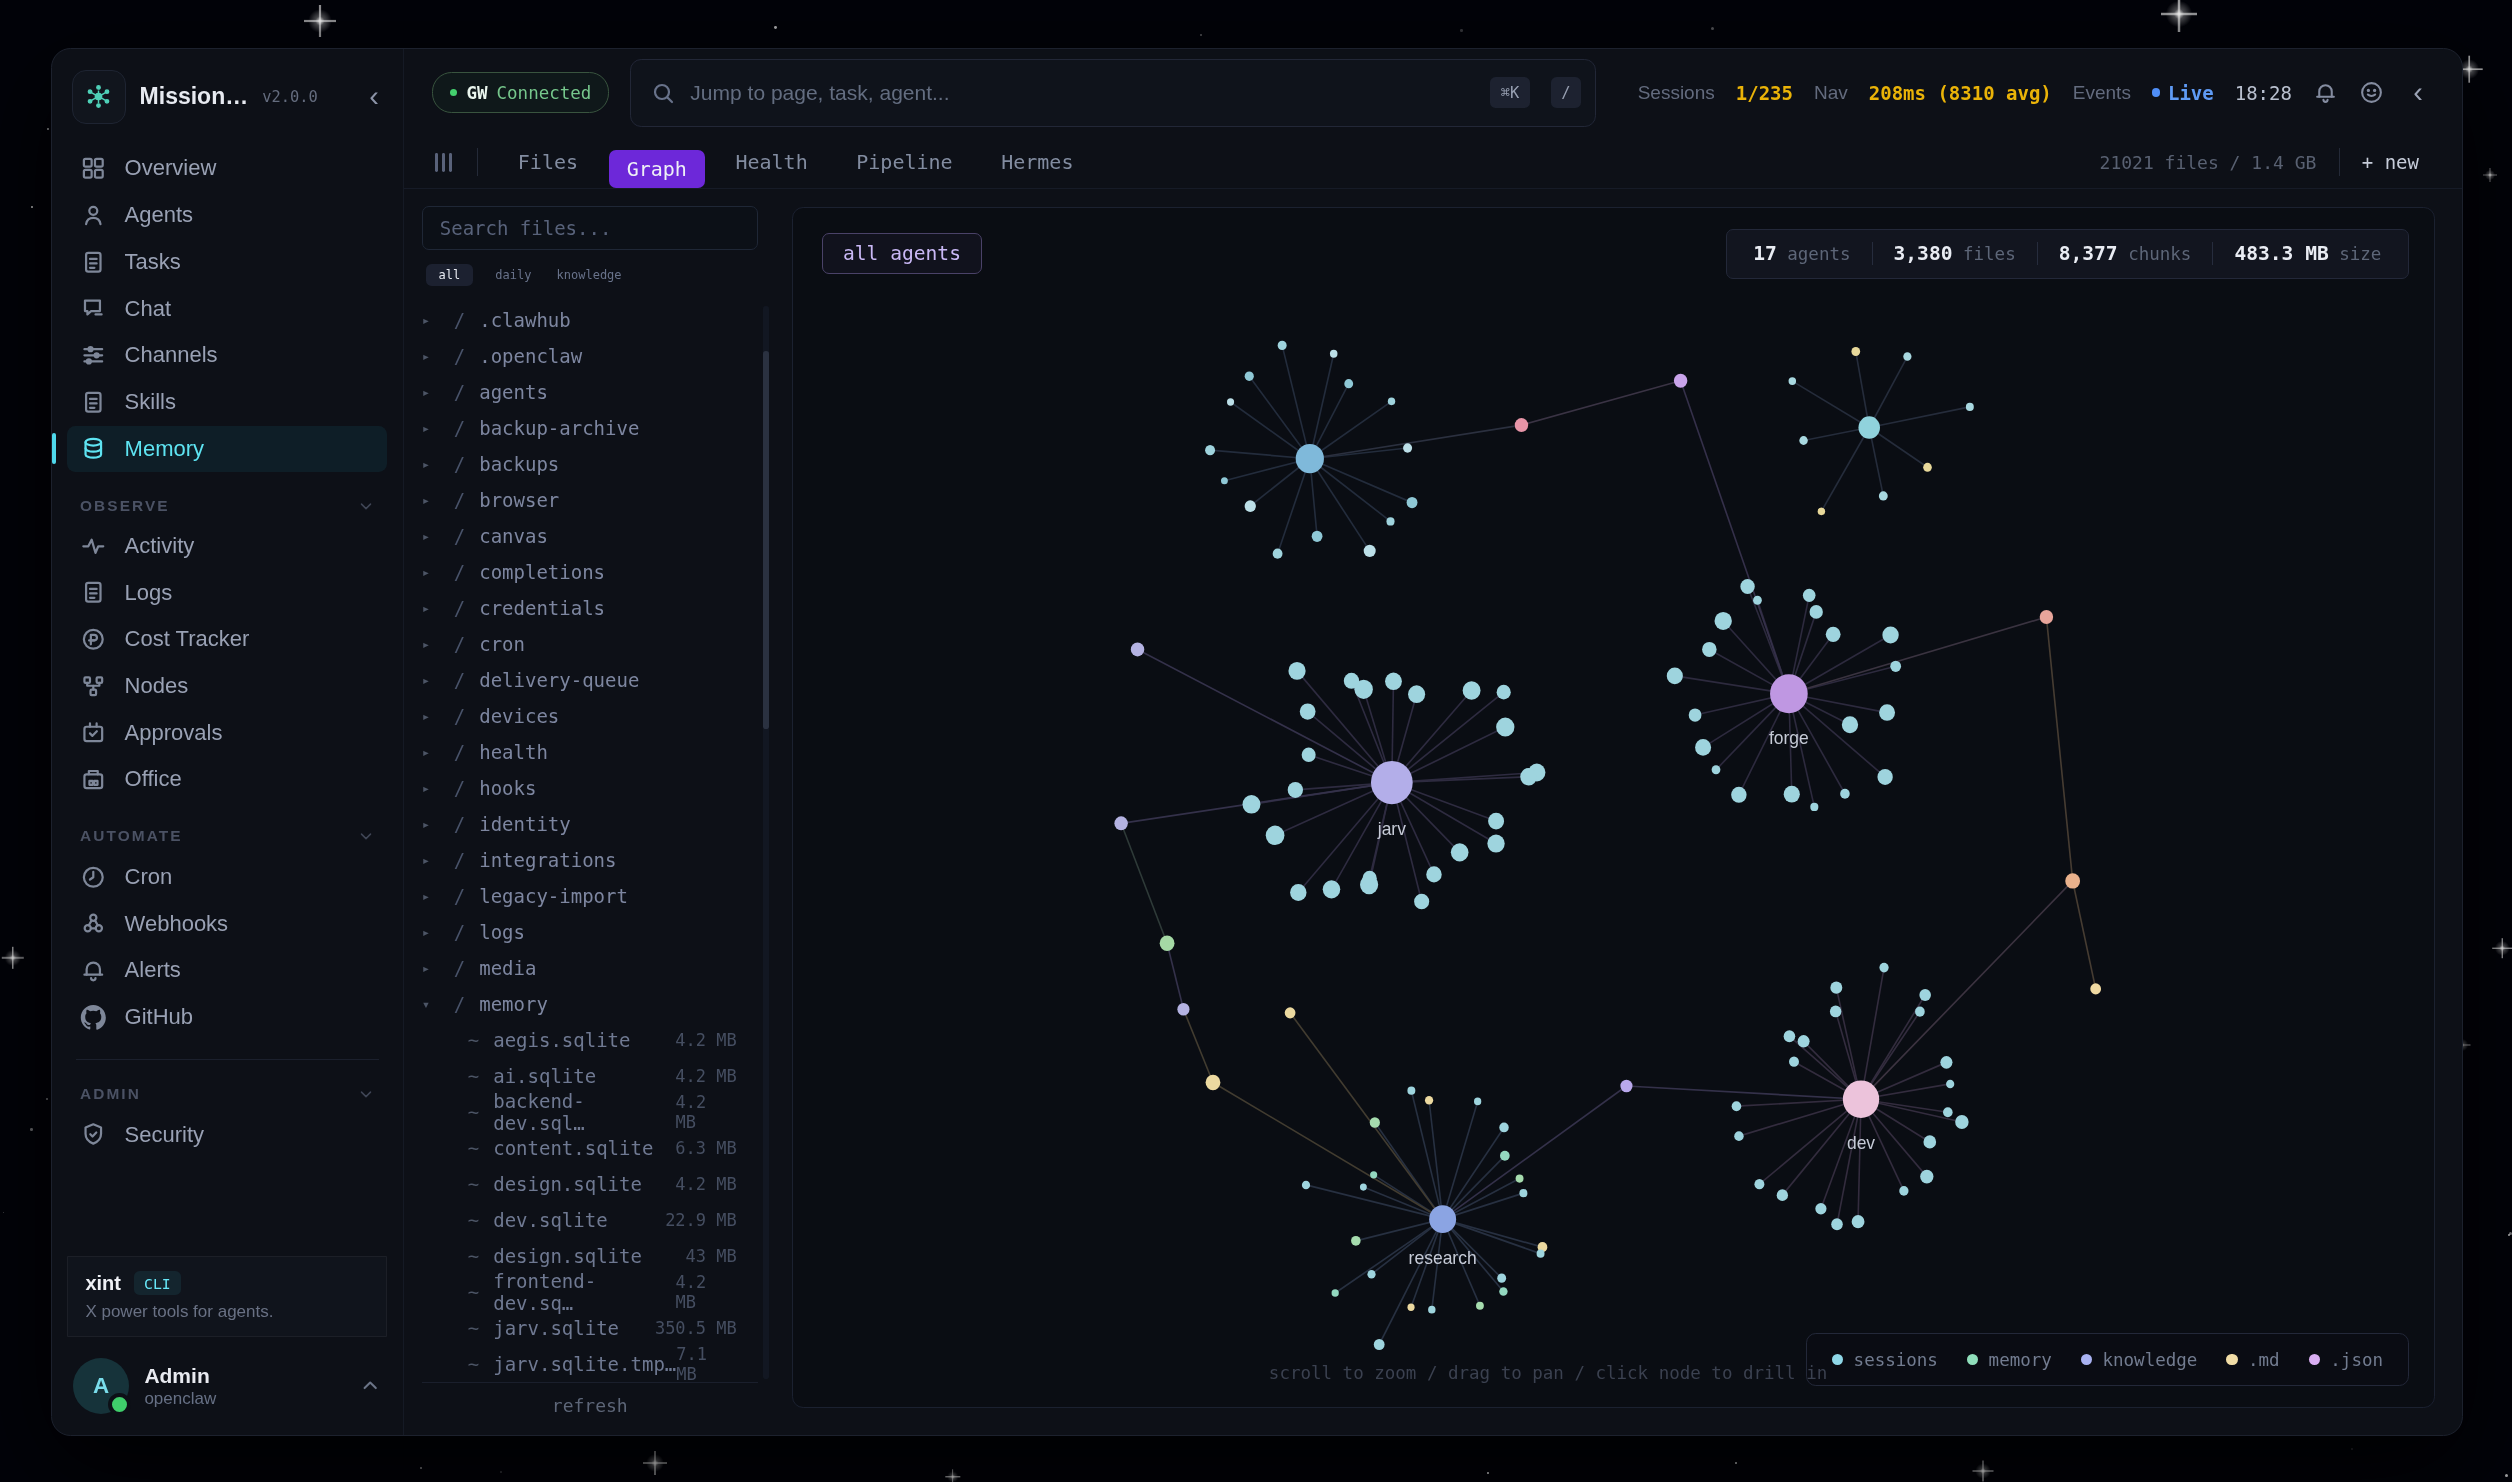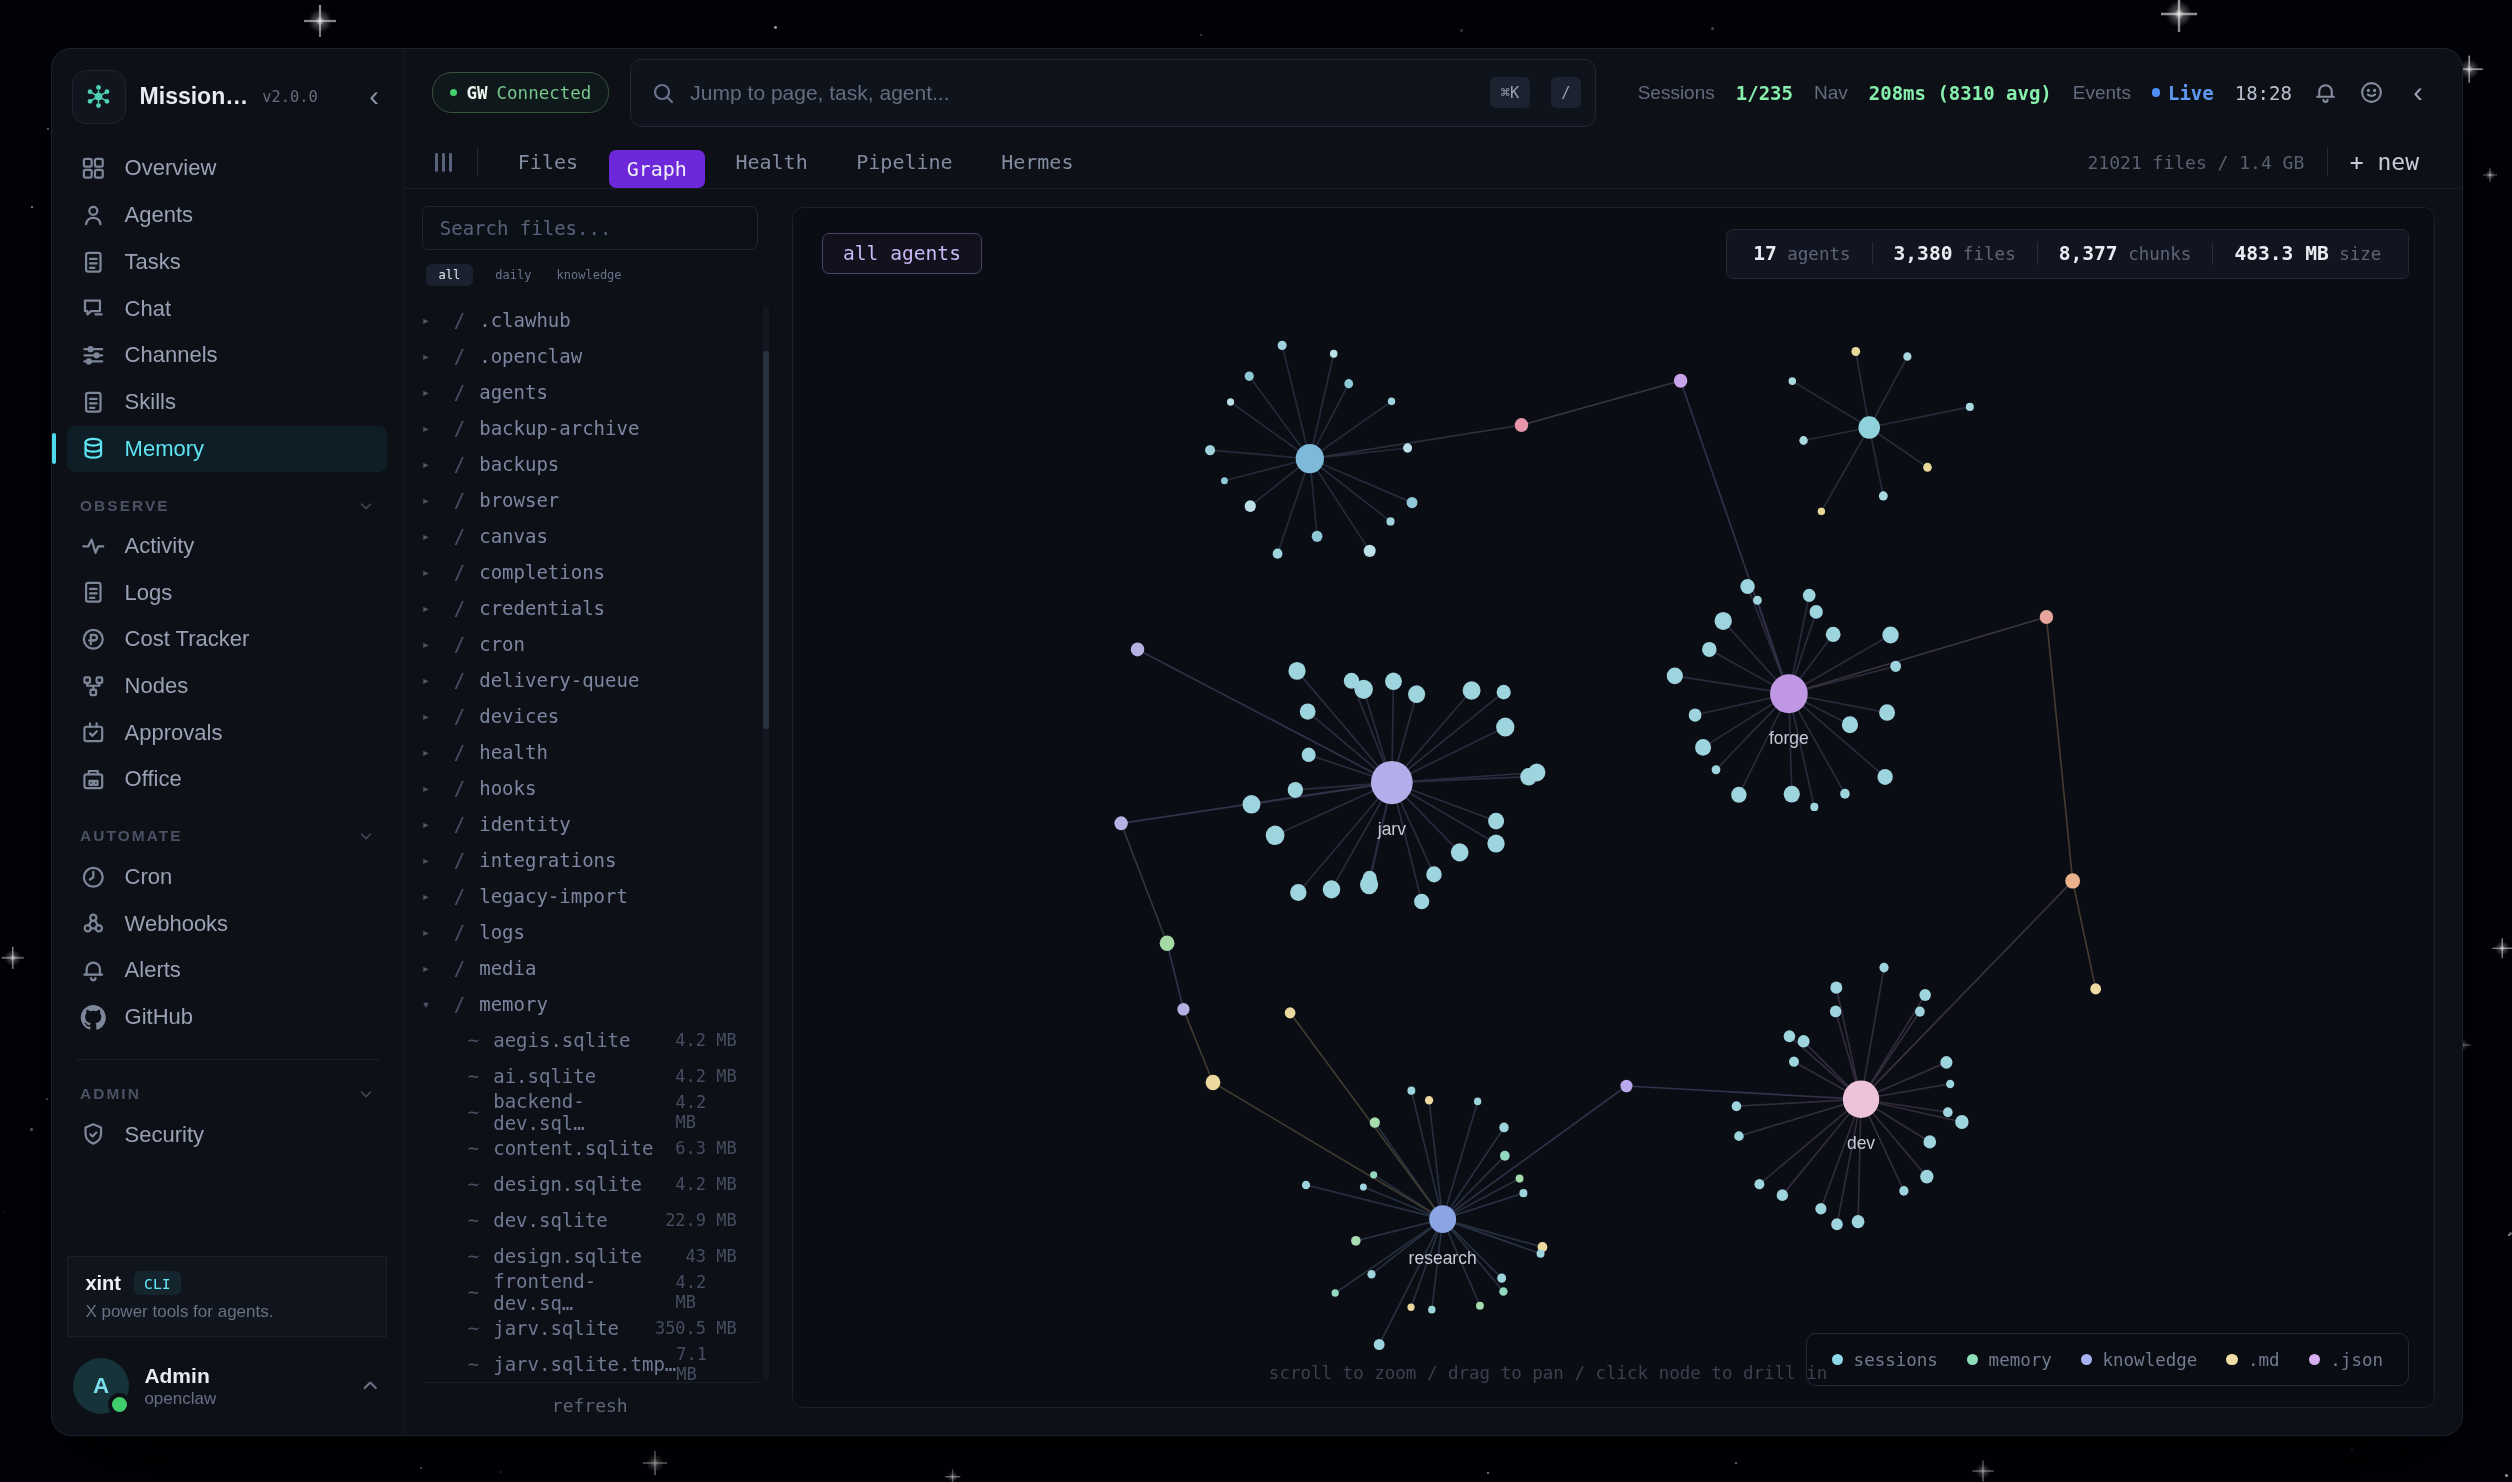--- a/index.html
+++ b/index.html
@@ -80,36 +80,36 @@
   .gw-badge b{color:#eaf6ee;font-weight:700;}
   .gw-badge .st{color:#76c78c;}
   .search{flex:0 0 930px;height:66px;display:flex;align-items:center;gap:15.4px;
     background:#0f131b;border:0.7px solid #222737;border-radius:11.2px;padding:0 14px 0 19.6px;}
   .search .sico{width:24px;height:24px;color:#68728a;display:flex;}
   .search .sico svg{width:24px;height:24px;}
   .search .ph{flex:1;font-size:21px;color:#636d80;}
   .key{font-family:"DejaVu Sans Mono",monospace;font-size:15.4px;color:#98a0b2;background:#1d2230;
     border-radius:5.6px;padding:6.3px 10.5px;margin-left:5.6px;}
   .top-status{margin-left:auto;display:flex;align-items:center;gap:21px;font-size:19px;color:#636b7e;white-space:nowrap;}
-  .top-status b{font-family:"DejaVu Sans Mono",monospace;color:#86efac;font-weight:600;text-align:center;}
+  .top-status b{font-family:"DejaVu Sans Mono",monospace;color:#eab308;font-weight:600;text-align:center;}
   .live{display:flex;align-items:center;gap:7.7px;font-family:"DejaVu Sans Mono",monospace;font-weight:700;color:#5f9bf5;}
   .live-dot{width:8.4px;height:8.4px;border-radius:50%;background:#4f8ef7;}
   .time{font-family:"DejaVu Sans Mono",monospace;color:#b9c0cf;}
   .icon-btn{color:#848ca0;display:flex;}
   .icon-btn svg{width:25px;height:25px;}
   .tb-collapse{color:#9aa2b4;font-size:29px;line-height:1;margin-left:8.4px;}
 
   .tabbar{height:52px;flex:0 0 52px;display:flex;align-items:center;padding:0 43px 0 31px;border-bottom:0.7px solid #161b27;}
   .colicon{display:inline-flex;gap:4.2px;align-items:center;margin-right:2.8px;}
   .colicon span{width:2.8px;height:19px;background:#59627a;border-radius:1.4px;display:block;}
   .tb-div{width:0.7px;height:28px;background:#242a38;margin:0 22.4px;}
   .tab{font-family:"DejaVu Sans Mono",monospace;font-size:20px;color:#828ca0;margin-right:12.6px;padding:7px 18px;border-radius:7px;}
   .tab.active{background:#6d28d9;color:#eef0f6;margin-top:13px;}
   .tab-meta{margin-left:auto;font-family:"DejaVu Sans Mono",monospace;font-size:18px;color:#596172;}
-  .new-btn{font-family:"DejaVu Sans Mono",monospace;font-size:23px;color:#c6ccd9;}
+  .new-btn{font-family:"DejaVu Sans Mono",monospace;font-size:19px;color:#c6ccd9;}
 
   .content{flex:1;display:flex;min-height:0;position:relative;}
 
   
   .filepanel{flex:0 0 336px;width:336px;padding:17px 12.6px 7px 18px;display:flex;flex-direction:column;position:relative;}
   .fsearch{height:42px;flex:0 0 42px;border:0.7px solid #1f2736;background:#0c1017;border-radius:7px;
     display:flex;align-items:center;padding:0 17px;font-family:"DejaVu Sans Mono",monospace;font-size:19px;color:#58627a;margin-bottom:14px;}
   .chips{display:flex;gap:19.6px;align-items:center;margin:0 0 15.4px 4.2px;
     font-family:"DejaVu Sans Mono",monospace;font-size:12px;color:#68728a;}
   .chip{padding:4.2px 2.8px;}

